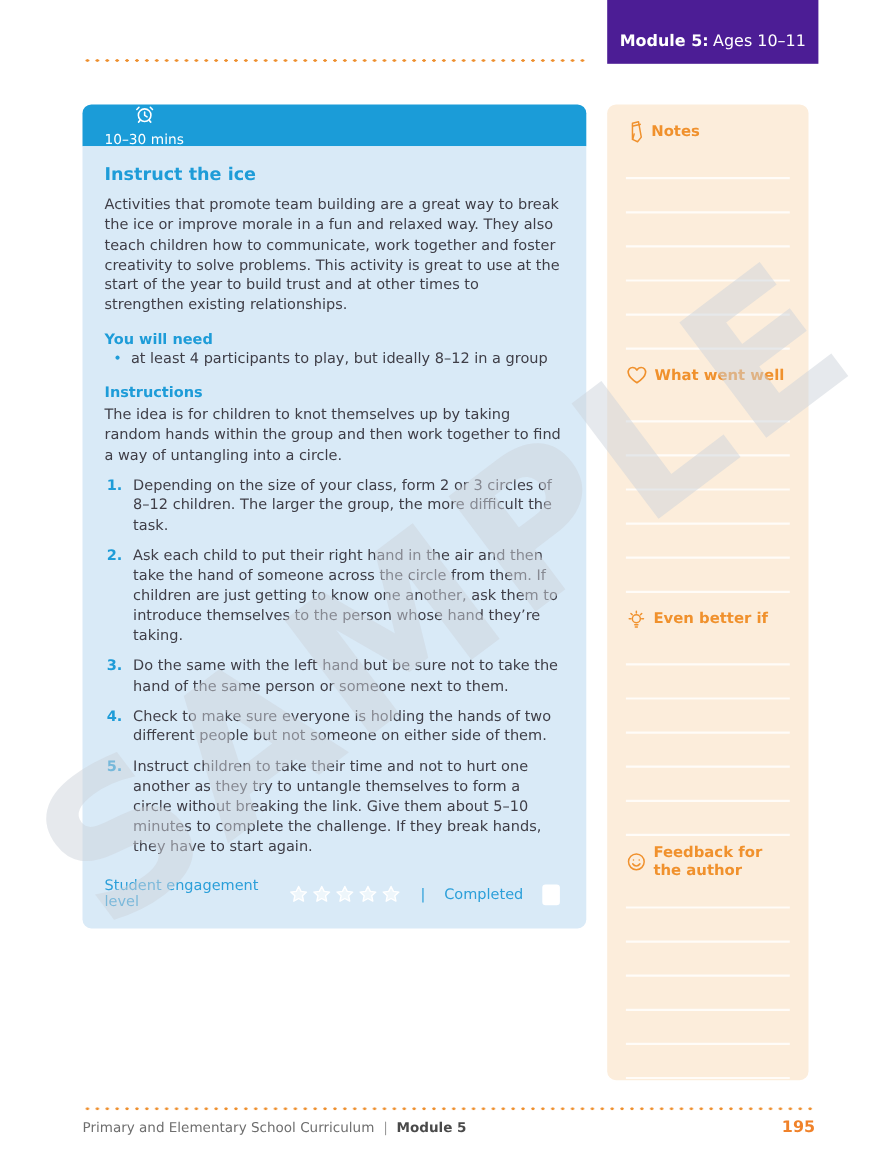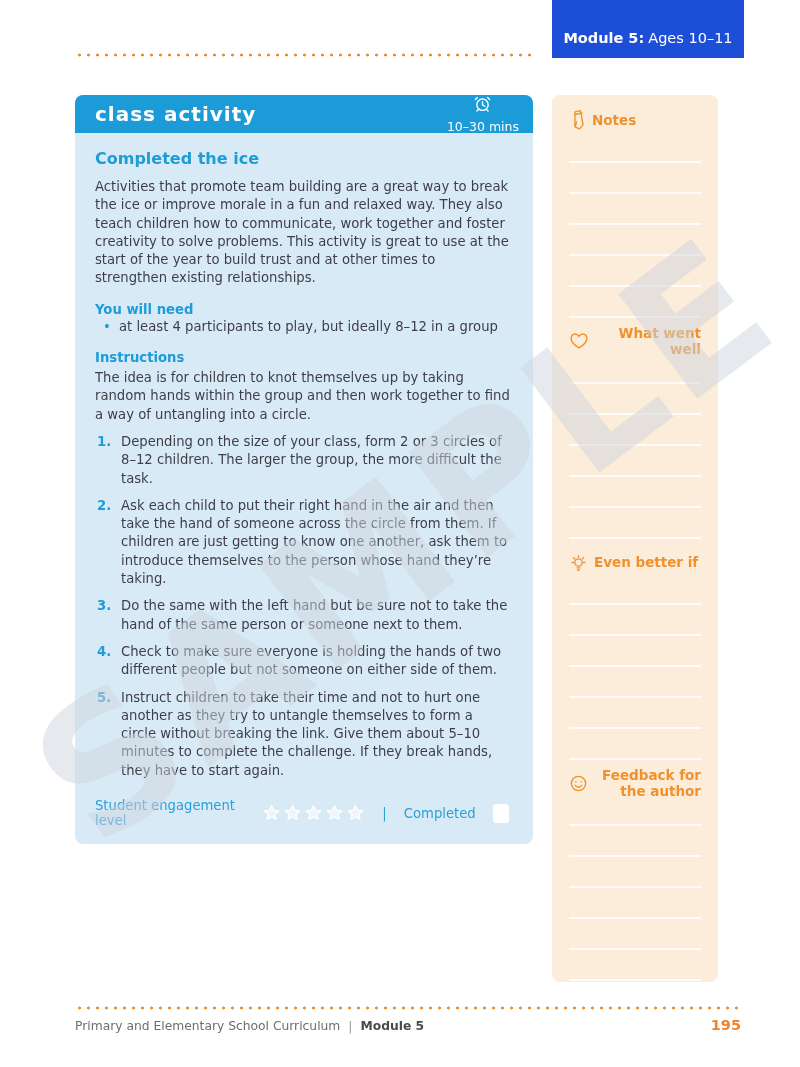--- a/index.html
+++ b/index.html
@@ -8,21 +8,21 @@
     position: relative;
     width: 800px; height: 1067px;
     background: #ffffff;
     font-family: "DejaVu Sans", "Liberation Sans", sans-serif;
     overflow: hidden;
   }
 
   
   .module-tab {
     position: absolute; left: 552px; top: 0; width: 192px; height: 58px;
-    background: #1d4ed8; color: #fff;
+    background: #4c1d95; color: #fff;
     display: flex; align-items: flex-end; justify-content: center;
     padding-bottom: 12px; font-size: 14.5px;
   }
   .module-tab b { font-weight: bold; margin-right: 4px; }
 
   
   .dots {
     position: absolute; height: 4px;
     background-image: radial-gradient(circle, #EE8F2E 1.4px, rgba(0,0,0,0) 1.6px);
     background-size: 9px 4px; background-repeat: repeat-x;
@@ -66,22 +66,22 @@
     gap: 17px; color: #2B9FD9; font-size: 13.2px; padding-right: 2px;
   }
   .stars { display: flex; gap: 2px; }
   .eng-sep { color: #2B9FD9; }
   .checkbox {
     width: 19px; height: 19px; background: #fff; border-radius: 3px; display: inline-block;
   }
 
   
   .sidebar {
-    position: absolute; left: 552px; top: 95px; width: 166px; height: 887px;
-    background: #FCEDDB; border-radius: 8px; padding: 13px 17px 0 17px; text-align: right;
+    position: absolute; left: 552px; top: 95px; width: 183px; height: 887px;
+    background: #FCEDDB; border-radius: 8px; padding: 13px 17px 0 17px;
   }
   .side-section { margin-bottom: 11px; }
   .side-head { display: flex; align-items: center; gap: 6px; height: 24px; }
   .side-label { color: #F0912D; font-size: 13.5px; font-weight: bold; }
   .rule { height: 31px; border-bottom: 2px solid rgba(255,255,255,0.8); }
 
   
   .watermark {
     position: absolute; left: -25px; top: 430px; width: 860px; height: 220px;
     display: flex; align-items: center; justify-content: center;
@@ -108,38 +108,37 @@
 
 <div class="module-tab">
   <b>Module 5:</b>
   <span>Ages 10–11</span>
 </div>
 
 <div class="dots top"></div>
 
 <div class="card">
   <div class="card-header">
-    <span class="card-title">class activity</span>
     <span class="duration">
       <span>
         <svg width="19" height="19" viewBox="0 0 24 24" fill="none" stroke="#ffffff" stroke-width="1.8" stroke-linecap="round" stroke-linejoin="round">
           <circle cx="12" cy="13.5" r="7.2"></circle>
           <path d="M12 9.8v3.9l2.8 1.8"></path>
           <path d="M5.5 4.5 3 7"></path>
           <path d="M18.5 4.5 21 7"></path>
           <path d="M6.5 19.8 5 21.5"></path>
           <path d="M17.5 19.8 19 21.5"></path>
         </svg>
       </span>
       <span>10–30 mins</span>
     </span>
   </div>
 
   <div class="card-body">
-    <div class="activity-title">Completed the ice</div>
+    <div class="activity-title">Instruct the ice</div>
     <p>Activities that promote team building are a great way to break the ice or improve morale in a fun and relaxed way. They also teach children how to communicate, work together and foster creativity to solve problems. This activity is great to use at the start of the year to build trust and at other times to strengthen existing relationships.</p>
 
     <div class="subhead">You will need</div>
     <ul class="need-list">
       <li>at least 4 participants to play, but ideally 8–12 in a group</li>
     </ul>
 
     <div class="subhead">Instructions</div>
     <p class="instr-intro">The idea is for children to knot themselves up by taking random hands within the group and then work together to find a way of untangling into a circle.</p>
 

